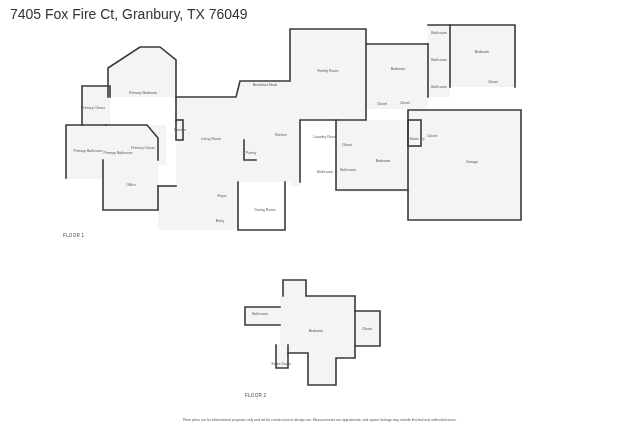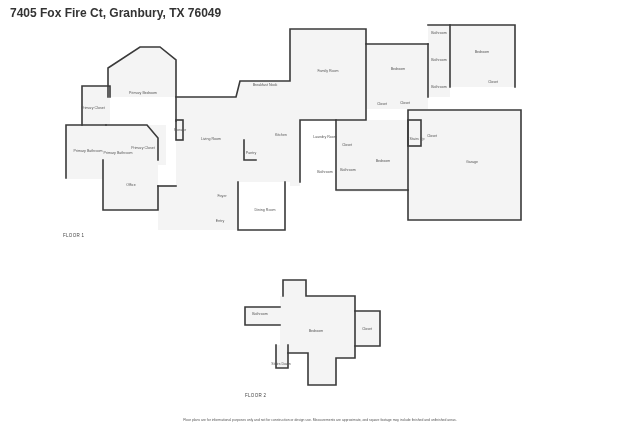--- a/index.html
+++ b/index.html
@@ -1,17 +1,17 @@
 <!DOCTYPE html>
 <html><head>
 <meta charset="utf-8">
 <style>
   html,body{margin:0;padding:0;background:#fff;}
   body{width:640px;height:427px;position:relative;overflow:hidden;font-family:"Liberation Sans",sans-serif;color:#333;}
-  .title{position:absolute;left:10px;top:6px;font-size:12px;font-weight:bold;color:#333;text-align:right;}
+  .title{position:absolute;left:10px;top:6px;font-size:14px;font-weight:normal;color:#333;text-align:right;}
   .plan{position:absolute;left:0;top:0;}
   .room{position:absolute;font-size:3.6px;color:#555;text-align:center;line-height:1.2;white-space:nowrap;transform:translate(-50%,-50%);}
   .floor-label{position:absolute;font-size:4.5px;color:#444;letter-spacing:0.3px;}
   .footer{position:absolute;left:0;width:640px;top:418px;text-align:center;font-size:3.4px;color:#555;}
 </style>
 </head>
 <body>
 
 <div class="title">7405 Fox Fire Ct, Granbury, TX 76049</div>
 

